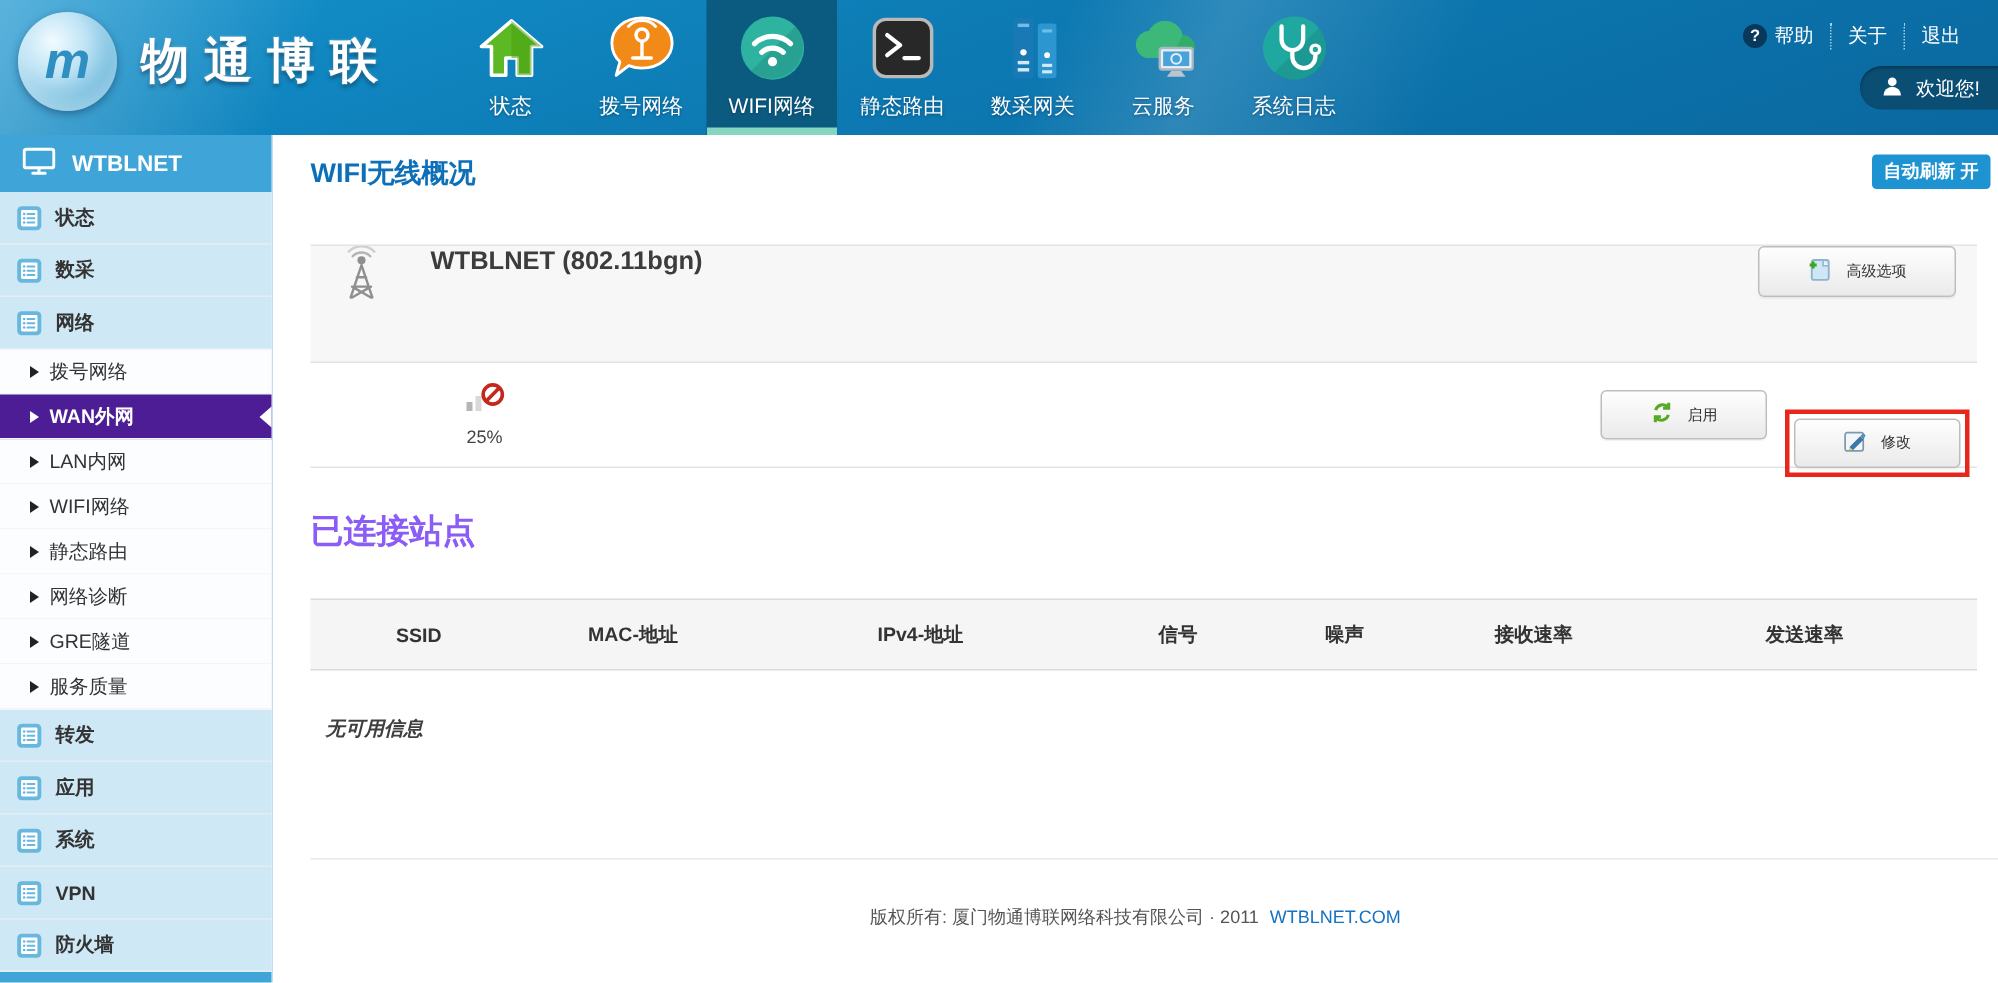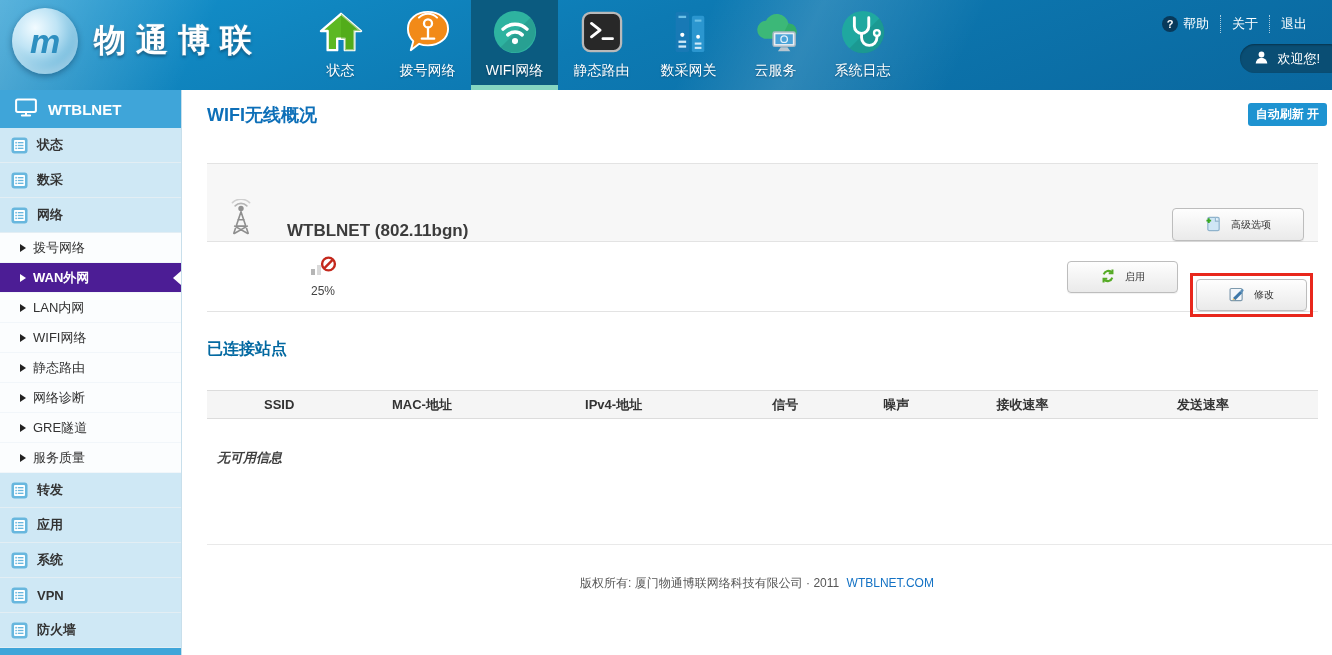--- a/index.html
+++ b/index.html
@@ -56,41 +56,41 @@
   .sidebar-strip { height:8px; background:#3fa5d9; }
 
   
   .main { flex:1; background:#fff; position:relative; }
   .page-head { display:flex; justify-content:space-between; align-items:flex-start; padding:13px 5px 0 25px; }
   .page-title { color:#0d6fb8; font-size:18px; font-weight:bold; }
   .auto-refresh { background:#1e93d1; color:#fff; font-size:12px; font-weight:bold; border:none;
     padding:3px 8px; border-radius:3px; cursor:pointer; }
 
   .wifi-card { margin:36px 14px 0 25px; border-top:1px solid #e3e3e3; }
-  .card-head { height:78px; background:#f7f7f7; border-bottom:1px solid #e3e3e3; display:flex; align-items:flex-end; padding:0 14px 0 16px; }
+  .card-head { height:78px; background:#f7f7f7; border-bottom:1px solid #e3e3e3; display:flex; align-items:flex-start; padding:0 14px 0 16px; }
   .card-title { margin-left:28px; font-size:17px; font-weight:bold; color:#3c3c3c; }
   .btn { background:linear-gradient(#fefefe,#eaeaea); border:1px solid #bdbdbd; border-radius:4px; padding:6px 32px;
     font-size:10px; color:#333; display:inline-flex; align-items:center; gap:9px; cursor:pointer;
     box-shadow:0 1px 1px rgba(0,0,0,.06); font-family:inherit; }
   .card-head .btn { margin-left:auto; }
 
   .card-row { height:70px; border-bottom:1px solid #e3e3e3; display:flex; align-items:center; padding-left:94px; }
   .signal-block { width:44px; text-align:center; }
   .signal-block .pct { display:block; font-size:12px; color:#444; margin-top:3px; }
   .ssid-block { margin-left:15px; font-size:13px; color:#404040; line-height:20px; }
   .ssid-line b { font-weight:bold; }
   .status-line { font-style:italic; }
   .row-buttons { margin-left:auto; display:flex; align-items:center; gap:12px; padding-right:5px; }
   .red-box { border:3px solid #e8271c; padding:3px; display:inline-flex;margin-top:37px; }
   .row-buttons .btn { min-width:96px; justify-content:center; }
 
-  .section-title { margin:27px 0 0 25px; color:#0369a1; font-size:16px; font-weight:bold; }
+  .section-title { margin:27px 0 0 25px; color:#8b5cf6; font-size:22px; font-weight:bold; }
 
   .stations-table { margin:30px 14px 0 25px; }
-  .thead { display:flex; height:29px; align-items:center; background:#f5f5f5;
+  .thead { display:flex; height:48px; align-items:center; background:#f5f5f5;
     border-top:1px solid #dcdcdc; border-bottom:1px solid #dcdcdc; }
   .th { font-size:13px; font-weight:bold; color:#333; text-align:center; }
   .th:nth-child(1){width:13%;} .th:nth-child(2){width:12.7%;} .th:nth-child(3){width:21.8%;}
   .th:nth-child(4){width:9.1%;} .th:nth-child(5){width:10.9%;} .th:nth-child(6){width:11.8%;}
   .th:nth-child(7){width:20.7%;}
   .empty-text { margin:30px 0 0 35px; font-style:italic; font-size:13px; color:#3f3f3f;font-weight:bold; }
 
   .footer-rule { margin:77px 0 0 25px; border:none; border-top:1px solid #e9e9e9; }
   .footer { margin-top:30px; text-align:center; font-size:12px; color:#555; }
   .footer a { color:#1472c4; text-decoration:none; margin-left:4px; }

